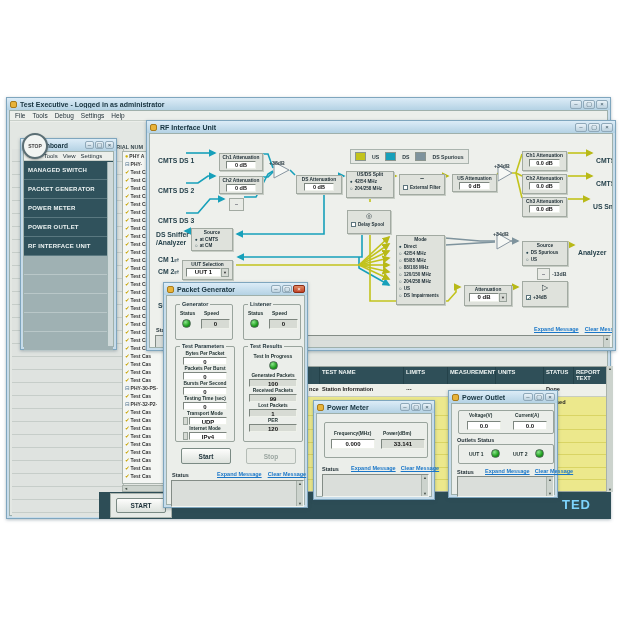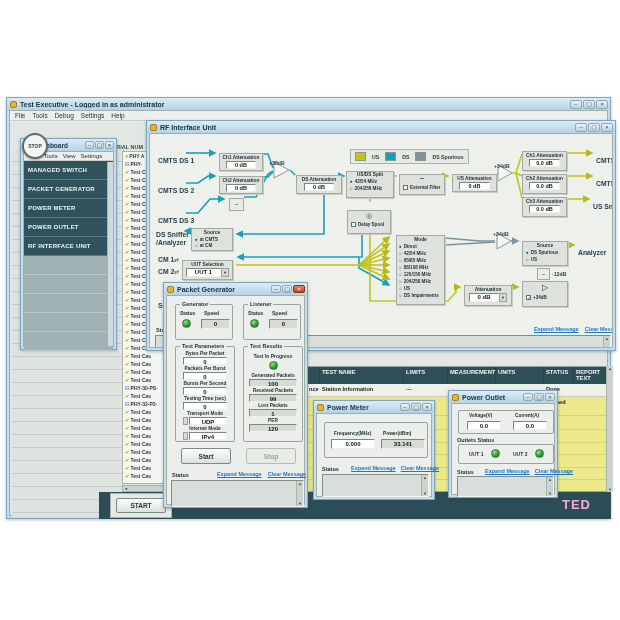--- a/index.html
+++ b/index.html
@@ -48,21 +48,21 @@
   .trow .tt{font-size:5px;color:#333;font-weight:bold;}
   .hscroll{background:#ccd3cd;border:1px solid #a8b1aa;font-size:4px;line-height:5px;color:#434e47;padding-left:1px;}
   
   .rtable{background:#ece88c;border:1px solid #9aa49e;}
   .thead{position:absolute;left:0;right:0;top:0;height:17px;background:#2f4f58;display:flex;}
   .th{font-size:5.8px;font-weight:bold;color:#eef4f3;padding:2px 0 0 2px;border-right:1px solid #24424a;white-space:pre-line;line-height:6px;}
   .rrow{position:absolute;left:0;right:0;display:flex;border-bottom:1px solid #d9d464;}
   .rrow.white{background:#eef0ea;border-bottom:1px solid #c8cdbf;}
   .td{font-size:5.6px;font-weight:bold;color:#1c1c1c;padding:2px 0 0 2px;line-height:6px;white-space:pre-line;overflow:hidden;}
   .banner{background:#2d4d56;}
-  .banner .big{position:absolute;font-size:13px;font-weight:bold;color:#f9a8d4;letter-spacing:1px;}
+  .banner .big{position:absolute;font-size:13px;font-weight:bold;color:#7dd3fc;letter-spacing:1px;}
   .stopcirc{position:absolute;width:26px;height:26px;border-radius:50%;background:#f2f5f3;border:2px solid #5a6e74;box-shadow:0 1px 2px rgba(0,0,0,.3);font-size:5px;font-weight:bold;color:#444;display:flex;align-items:center;justify-content:center;}
   
   .ditem{height:19px;background:#30525c;border-bottom:1px solid #5a7880;color:#eef4f4;font-size:6px;font-weight:bold;display:flex;align-items:center;padding-left:4px;letter-spacing:.2px;white-space:nowrap;}
   .dempty{height:19px;background:#9fb1b3;border-bottom:1px solid #b9c7c8;}
   
   .rfbody{position:absolute;left:2px;right:2px;top:12px;bottom:2px;background:#eef0ec;border:1px solid #9fb0ab;overflow:hidden;}
   .plab{position:absolute;font-size:6.8px;font-weight:bold;color:#26424c;white-space:nowrap;}
   .dbox{position:absolute;background:#dfe2dc;border:1px solid #a2aaa2;box-shadow:1px 1px 0 #c6ccc4;}
   .dbox .bt{font-size:4.8px;font-weight:bold;color:#23333a;text-align:center;line-height:7px;white-space:nowrap;}
   .dbox .bval{margin:0 auto;width:70%;height:8px;line-height:7px;font-size:5.5px;}

